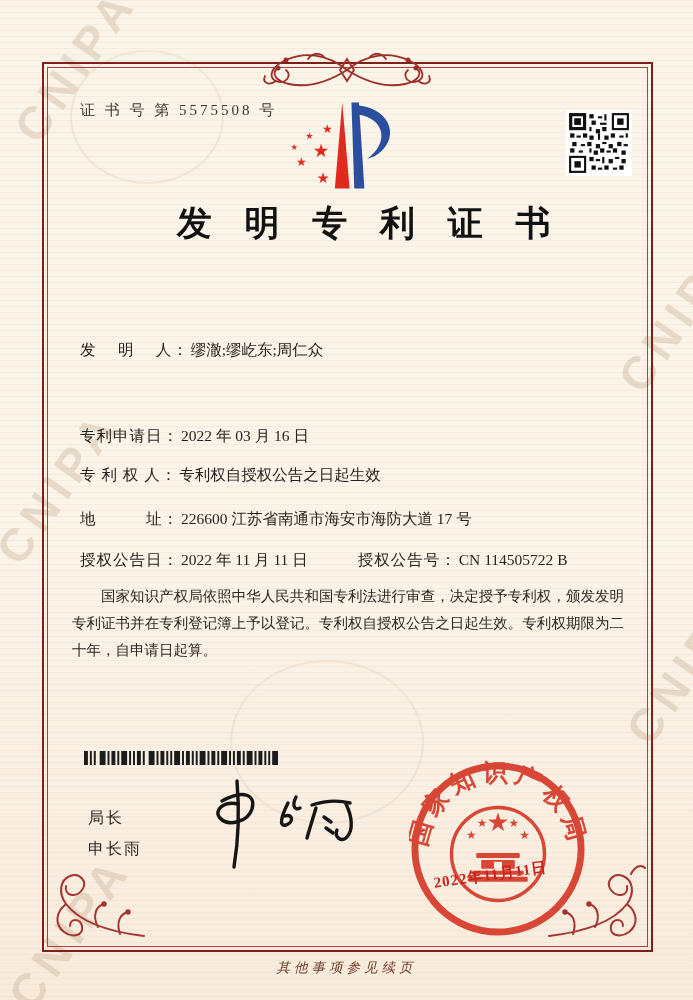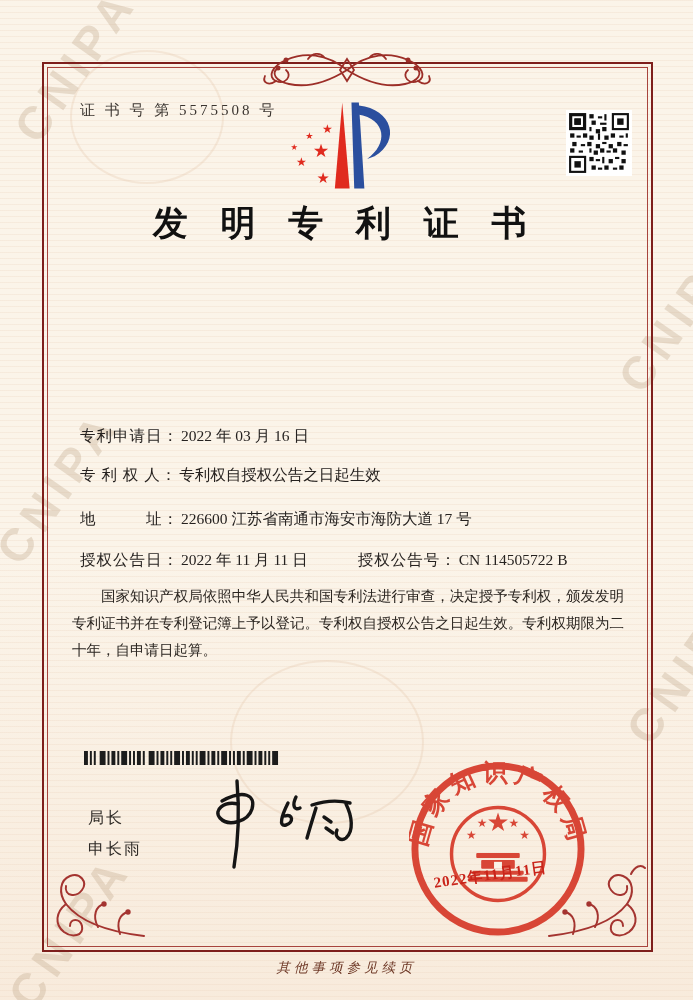--- a/index.html
+++ b/index.html
@@ -28,21 +28,21 @@
   .frame::after{
     content:""; position:absolute; inset:3px; border:1px solid #a8443d;
   }
   .certno{
     position:absolute; left:80px; top:101px; font-size:15px; letter-spacing:3px; color:#3b3530;
   }
   .logo{position:absolute; left:285px; top:97px;}
   .qr{position:absolute; left:566px; top:110px; background:#fff; padding:2px;}
   .title{
     position:absolute; left:42px; top:200px; width:607px; text-align:center;
-    font-size:35px; font-weight:bold; letter-spacing:12px; color:#111;
+    font-size:35px; font-weight:bold; letter-spacing:12px; color:#111;padding-left:24px;
   }
   .row{position:absolute; left:80px; font-size:15.5px; white-space:nowrap; color:#262220;}
   .row .lab{letter-spacing:1px;}
   .row .val{margin-left:2px;}
   .r0{top:288px}.r1{top:340px}.r2{top:382px}.r3{top:426px}.r4{top:465px}.r5{top:509px}.r6{top:550px}
   .pair2{margin-left:50px;}
   .bodytext{
     position:absolute; left:72px; top:583px; width:552px;
     font-size:14.5px; line-height:27px; text-align:justify; color:#2a2520;
   }
@@ -190,20 +190,23 @@
         <rect x="11" y="25" width="2" height="2"></rect>
       <rect x="14" y="26" width="2" height="1"></rect>
         <rect x="17" y="25" width="2" height="2"></rect>
       <rect x="21" y="26" width="2" height="1"></rect>
         <rect x="24" y="25" width="2" height="2"></rect>
     </g>
   </svg>
 
   <div class="title">发 明 专 利 证 书</div>
 
+  <div class="row r1">
+    <span class="lab">发　 明　 人：</span><span class="val">缪澈;缪屹东;周仁众</span>
+  </div>
   <div class="row r3">
     <span class="lab">专利申请日：</span><span class="val">2022 年 03 月 16 日</span>
   </div>
   <div class="row r4">
     <span class="lab">专 利 权 人：</span><span class="val">专利权自授权公告之日起生效</span>
   </div>
   <div class="row r5">
     <span class="lab">地　　　址：</span><span class="val">226600 江苏省南通市海安市海防大道 17 号</span>
   </div>
   <div class="row r6">

